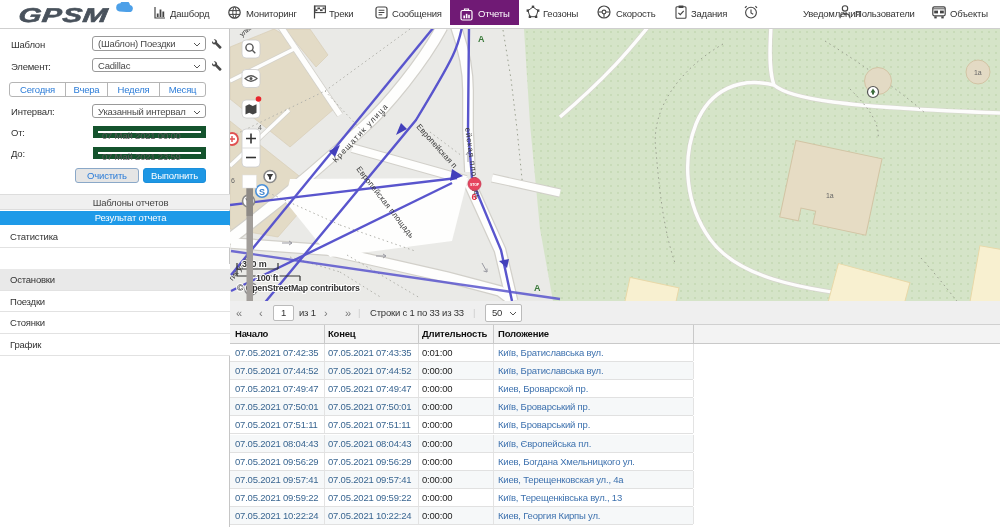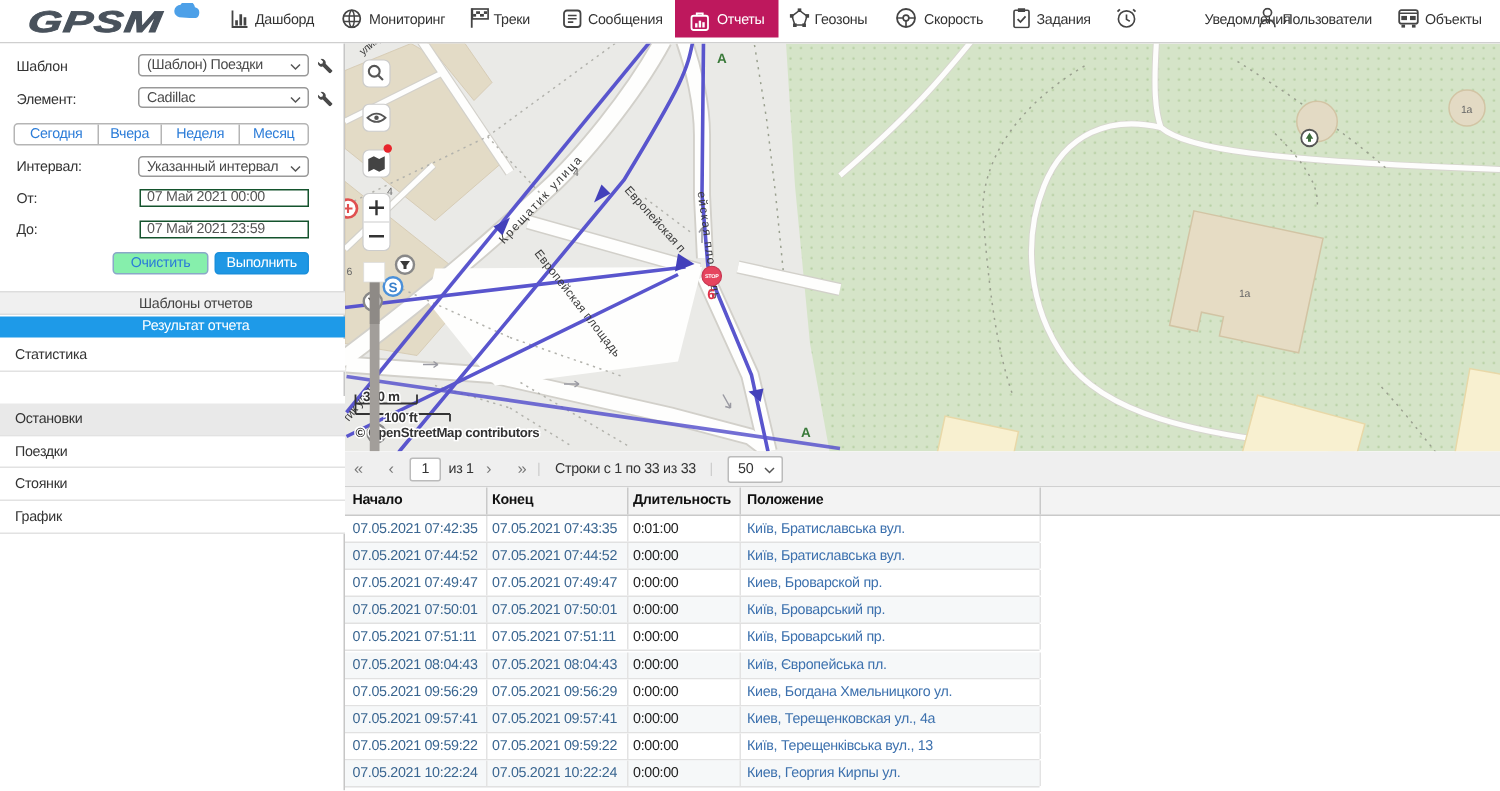--- a/index.html
+++ b/index.html
@@ -4,33 +4,33 @@
 <style>
 *{margin:0;padding:0;box-sizing:border-box;}
 html,body{width:1000px;height:527px;overflow:hidden;background:#fff;font-family:"Liberation Sans",sans-serif;}
 #app{position:relative;width:1000px;height:527px;font-size:9.5px;letter-spacing:-0.2px;}
 
 #nav{position:absolute;left:0;top:0;width:1000px;height:29px;background:#fff;border-bottom:1px solid #cfcfcf;}
 .logo{position:absolute;left:20px;top:3.5px;font-size:20px;font-weight:bold;font-style:italic;color:#49525c;letter-spacing:0.5px;transform:scaleX(1.47) skewX(-5deg);transform-origin:0 0;-webkit-text-stroke:0.6px #49525c;}
 .nitem{position:absolute;top:0;height:28px;color:#333;}
 .nitem .txt{position:absolute;top:8px;white-space:nowrap;}
 .nitem svg{position:absolute;}
-#tab-active{position:absolute;left:450px;top:0;width:69px;height:25px;background:#be185d;}
+#tab-active{position:absolute;left:450px;top:0;width:69px;height:25px;background:#701a75;}
 #tab-active .txt{position:absolute;left:28px;top:8px;color:#fff;white-space:nowrap;}
 
 #side{position:absolute;left:0;top:29px;width:230px;height:498px;background:#fff;border-right:1px solid #c6c6c6;}
 .lbl{position:absolute;color:#333;}
 .sel{position:absolute;left:92px;width:114px;height:15px;border:1px solid #999;border-radius:3px;background:#fff;color:#4a4a4a;padding-left:5px;line-height:13px;white-space:nowrap;}
-.inp{position:absolute;left:93px;width:113px;height:12px;border:1px solid #14532d;background:#fff;color:#555;padding-left:4px;line-height:10px;white-space:nowrap;}
+.inp{position:absolute;left:93px;width:113px;height:12px;border:5px solid #14532d;background:#fff;color:#555;padding-left:4px;line-height:10px;white-space:nowrap;}
 .chev{position:absolute;right:4px;top:5px;}
 .btngroup{position:absolute;left:9px;top:53px;width:197px;height:15px;border:1px solid #b5b5b5;border-radius:3px;display:flex;background:#fff;}
 .btngroup div{border-right:1px solid #b5b5b5;color:#2b7cd8;text-align:center;line-height:13px;}
 .btngroup div:last-child{border-right:none;}
 .wrench{position:absolute;left:212px;}
-#btn-clear{position:absolute;left:75px;top:139px;width:64px;height:15px;border:1px solid #8aa8c8;border-radius:3px;background:#86efac;color:#2b7cd8;text-align:center;line-height:13px;}
+#btn-clear{position:absolute;left:75px;top:139px;width:64px;height:15px;border:1px solid #8aa8c8;border-radius:3px;background:#e5e5e5;color:#2b7cd8;text-align:center;line-height:13px;}
 #btn-run{position:absolute;left:143px;top:139px;width:63px;height:15px;border:1px solid #1b8fdb;border-radius:3px;background:#1e97e4;color:#fff;text-align:center;line-height:13px;}
 .tabbar{position:absolute;left:0;width:261px;text-align:center;}
 #tb1{top:165px;height:16px;background:#f0f0f0;border-top:1px solid #ddd;border-bottom:1px solid #ddd;color:#444;line-height:15px;}
 #tb2{top:182px;height:14px;background:#1e9ae8;color:#fff;line-height:14px;}
 .litem{position:absolute;left:0;width:230px;height:21.6px;border-bottom:1px solid #e2e2e2;color:#333;padding-left:10px;line-height:21.6px;background:#fff;}
 
 #map{position:absolute;left:230px;top:29px;width:770px;height:272px;overflow:hidden;}
 
 #pager{position:absolute;left:230px;top:301px;width:770px;height:24px;background:#efefef;border-bottom:1px solid #d0d0d0;color:#333;}
 #pager .pi{position:absolute;top:0;height:24px;line-height:24px;}

